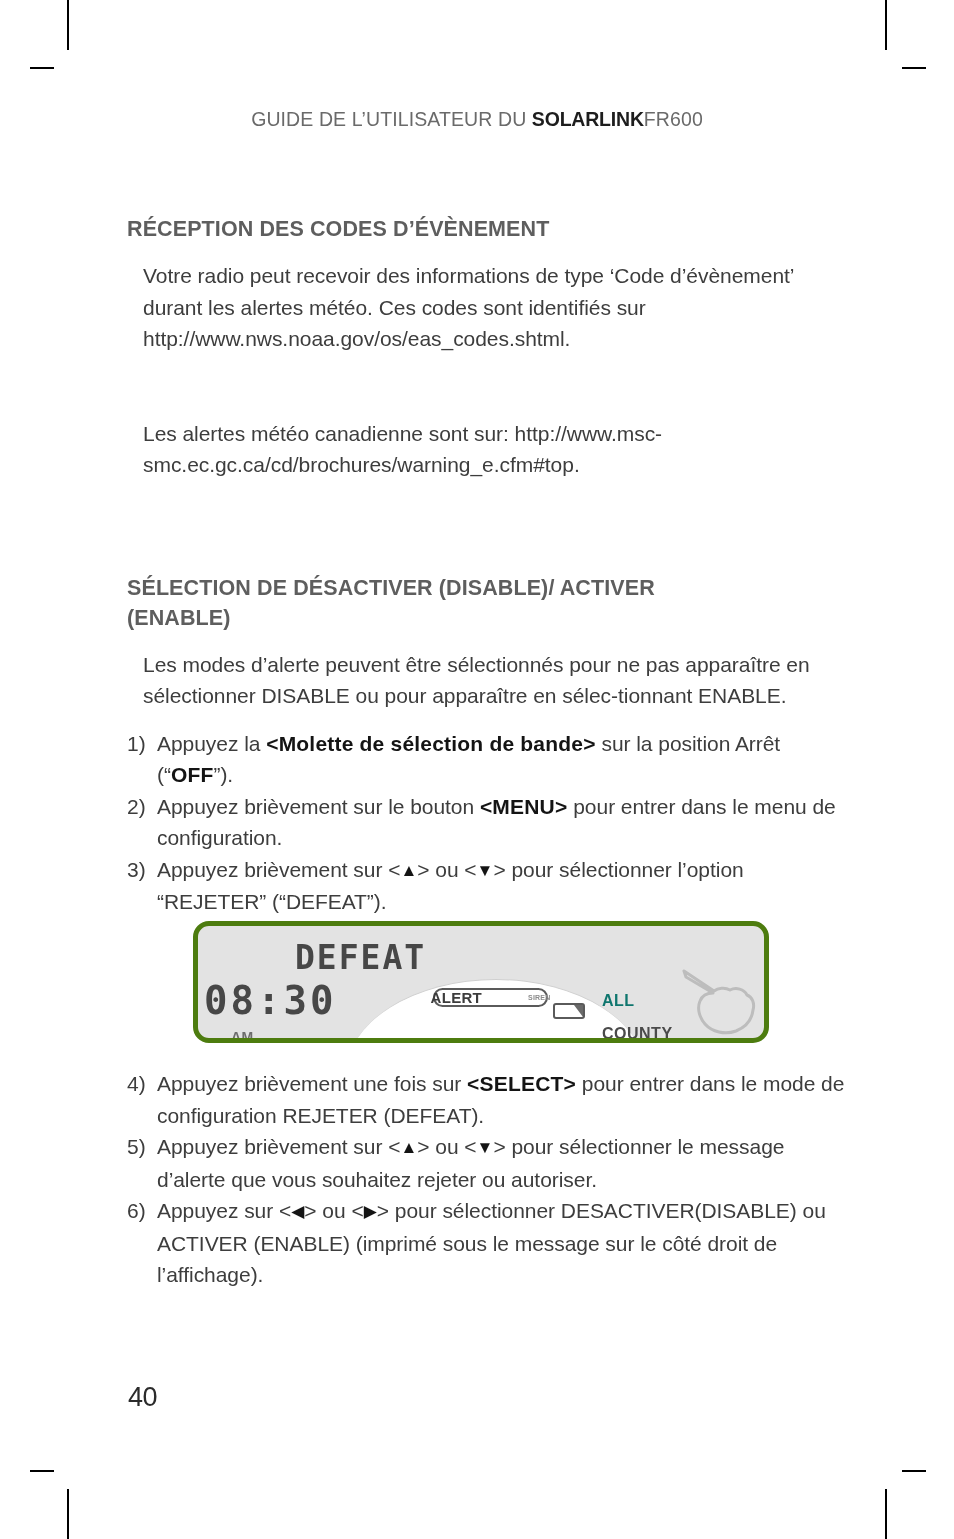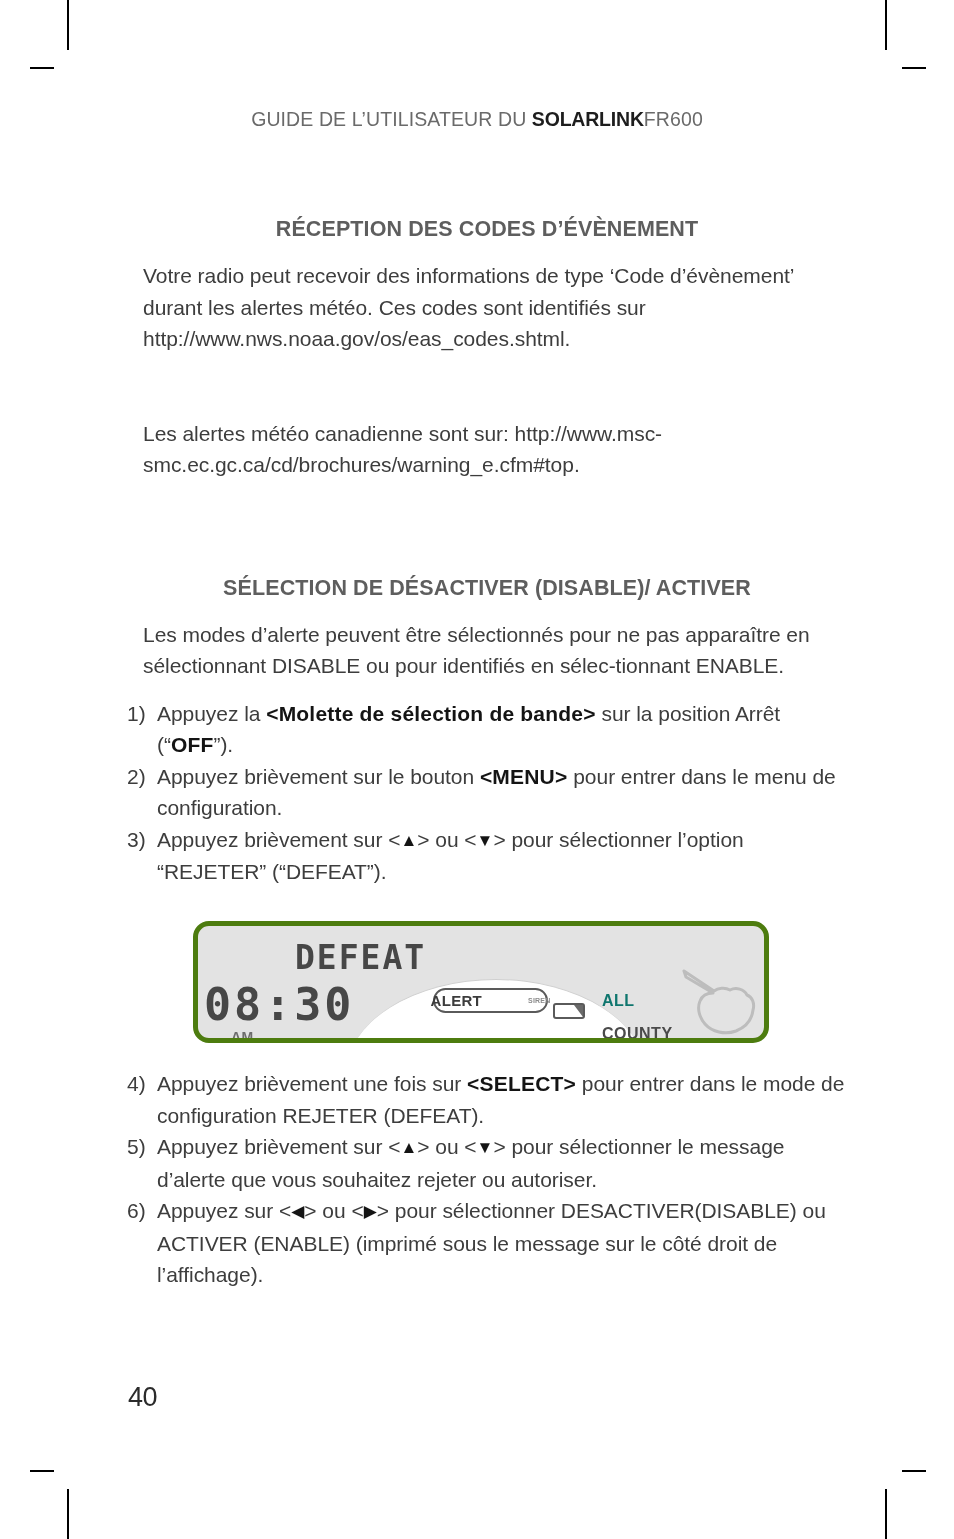--- a/index.html
+++ b/index.html
@@ -65,21 +65,20 @@
 
   h2.section-title {
     margin: 0;
     padding: 0;
     font-size: 21.5px;
     line-height: 30px;
     font-weight: bold;
     color: #5e5e5e;
     letter-spacing: 0.1px;
     font-family: "Liberation Sans", sans-serif;
-    text-align: center;
   }
 
   p.body {
     margin: 16px;
     padding: 0;
     font-size: 21px;
     line-height: 31.5px;
     color: #3d3d3d;
     letter-spacing: -0.05px;
     font-family: "Liberation Sans", sans-serif;
@@ -162,39 +161,39 @@
     font-size: 33px;
   }
   .seg-siren {
     left: 366px;
     top: 12px;
     font-size: 33px;
   }
   .seg-time {
     left: 6px;
     top: 52px;
-    font-size: 45px;
+    font-size: 39px;
     letter-spacing: 3px;
   }
   .lbl-am {
     position: absolute;
     left: 33px;
     top: 103px;
     font-size: 14px;
     font-weight: bold;
     color: #6d6d6d;
     font-family: "Liberation Sans", sans-serif;
     letter-spacing: 0.5px;
   }
   .alert-badge {
     position: absolute;
     left: 235px;
     top: 62px;
     width: 115px;
-    height: 25px;
+    height: 19px;
     border: 2px solid #5a5a5a;
     border-radius: 13px;
     box-sizing: border-box;
     display: flex;
     align-items: center;
     justify-content: center;
     background: transparent;
     gap: 41px;
   }
   .alert-badge .alert-word {
@@ -290,21 +289,22 @@
 <div class="content">
 
   <h2 class="section-title">RÉCEPTION DES CODES D’ÉVÈNEMENT</h2>
   <p class="body">Votre radio peut recevoir des informations de type ‘Code d’évènement’ durant les alertes météo. Ces codes sont identifiés sur http://www.nws.noaa.gov/os/eas_codes.shtml.</p>
   <div class="gap-sm"></div>
   <p class="body">Les alertes météo canadienne sont sur: http://www.msc-smc.ec.gc.ca/cd/brochures/warning_e.cfm#top.</p>
 
   <div class="gap-lg"></div>
 
   <h2 class="section-title">SÉLECTION DE DÉSACTIVER (DISABLE)/ ACTIVER</h2>
-  <p class="body">Les modes d’alerte peuvent être sélectionnés pour ne pas apparaître en sélectionnant DISABLE ou pour identifiés en sélec-tionnant ENABLE.</p>
+  <h2 class="section-title">(ENABLE)</h2>
+  <p class="body">Les modes d’alerte peuvent être sélectionnés pour ne pas apparaître en sélectionner DISABLE ou pour apparaître en sélec-tionnant ENABLE.</p>
 
   <ol class="steps">
     <li>
       <span class="num">1)</span><span>Appuyez la </span><b>&lt;Molette de sélection de bande&gt;</b><span> sur la position Arrêt (“</span><b>OFF</b><span>”).</span>
     </li>
     <li>
       <span class="num">2)</span><span>Appuyez brièvement sur le bouton </span><b>&lt;MENU&gt;</b><span> pour entrer dans le menu de configuration.</span>
     </li>
     <li>
       <span class="num">3)</span><span>Appuyez brièvement sur </span><span class="arrowkey">&lt;<span class="glyph">▲</span>&gt;</span><span> ou </span><span class="arrowkey">&lt;<span class="glyph">▼</span>&gt;</span><span> pour sélectionner l’option “REJETER” (“DEFEAT”).</span>

